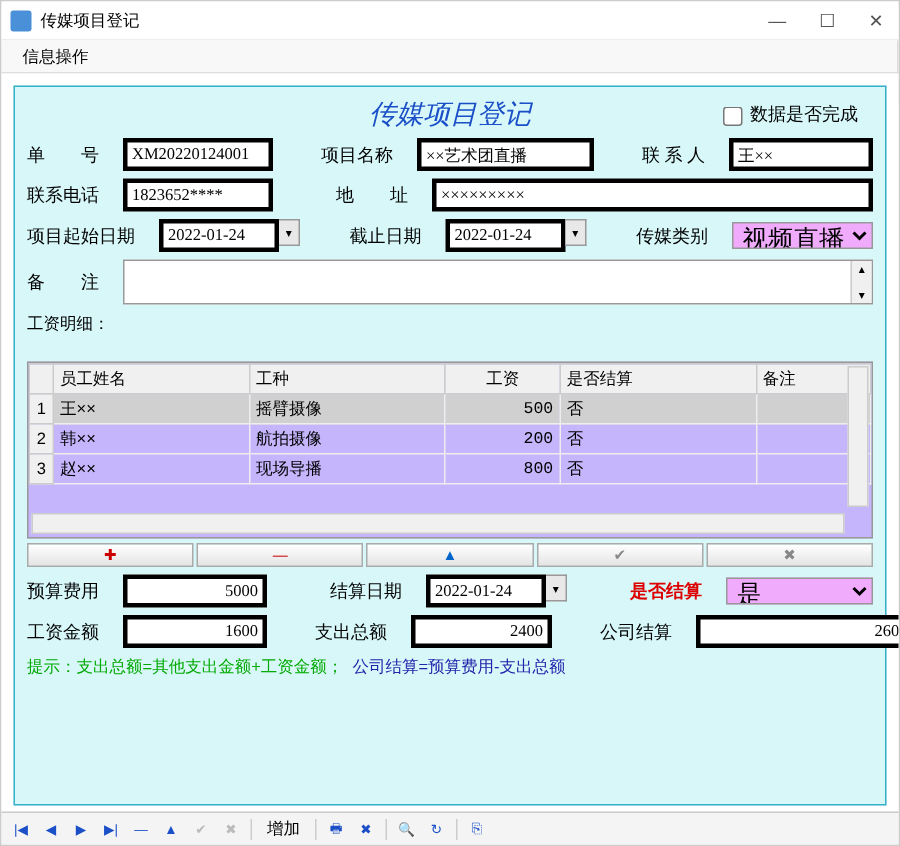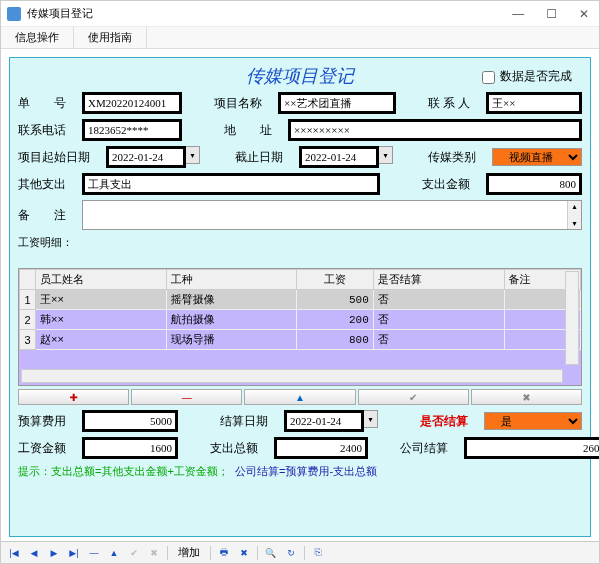--- a/index.html
+++ b/index.html
@@ -3,34 +3,34 @@
 <meta charset="utf-8">
 <style>
 * { box-sizing: border-box; margin: 0; padding: 0; font-family: "Microsoft YaHei", "SimSun", sans-serif; }
 body { background: #f0f0f0; width: 600px; height: 564px; overflow: hidden; font-size: 11px; }
 .window { background: #fff; border: 1px solid #ccc; width: 600px; height: 564px; display: flex; flex-direction: column; }
 .titlebar { height: 26px; background: #fff; border-bottom: 1px solid #eee; display: flex; align-items: center; padding: 0 6px; }
 .titlebar .icon { width: 14px; height: 14px; background: #4a90d9; margin-right: 6px; border-radius: 2px; }
 .titlebar .title { flex: 1; font-size: 11px; }
 .winbtns { display: flex; gap: 14px; font-size: 12px; color: #555; }
 .winbtn { cursor: pointer; padding: 0 4px; }
-.menubar { height: 22px; background: #f8f8f8; display: flex; border-bottom: 1px solid #ddd; }
+.menubar { height: 22px; background: #f8f8f8; display: flex; border-bottom: 1px solid #ddd; flex-direction: column; }
 .menubar .mitem { padding: 3px 14px; font-size: 11px; border-right: 1px solid #ddd; cursor: pointer; }
 .content { flex: 1; padding: 8px; background: #fff; overflow: hidden; }
 .panel { border: 1px solid #36b0c9; background: #d7f7f9; padding: 6px 8px 4px; height: 480px; position: relative; }
 .heading { text-align: center; font-size: 18px; color: #1a4fc7; font-style: italic; font-family: "KaiTi","STKaiti",serif; margin-bottom: 4px; }
 .complete-chk { position: absolute; right: 18px; top: 10px; font-size: 12px; font-family: "SimSun"; }
 .complete-chk input { vertical-align: middle; margin-right: 2px; }
 .row { display: flex; align-items: center; margin-bottom: 5px; gap: 16px; }
 .lbl { font-size: 12px; font-family: "SimSun"; white-space: nowrap; }
 .field { background: #fff; border: 3px solid #000000; height: 22px; padding: 1px 3px; font-size: 11px; font-family: "SimSun"; }
 .datefield { display: flex; }
 .datefield .field { width: 80px; }
 .datebtn { width: 14px; height: 18px; background: #e8e8e8; border: 1px solid #999; border-left: none; display: flex; align-items: center; justify-content: center; font-size: 8px; }
-.sel { background: #f97316; border: 1px solid #999; height: 18px; font-size: 11px; font-family: "SimSun"; padding: 0 12px; }
+.sel { background: #f0abfc; border: 1px solid #999; height: 18px; font-size: 17px; font-family: "SimSun"; padding: 0 2px; }
 .detail-label { font-size: 11px; margin: 4px 0 18px; }
 .grid-wrap { background: #c4b5fd; border: 1px solid #999; height: 118px; overflow: hidden; position: relative; }
 .grid { width: 100%; border-collapse: collapse; font-size: 11px; }
 .grid th { background: #f0f0f0; border: 1px solid #ccc; padding: 2px 4px; font-weight: normal; text-align: left; height: 16px; }
 .grid td { border: 1px solid #eee; padding: 2px 4px; height: 14px; }
 .grid td.rn { background: #f0f0f0; width: 16px; text-align: center; border: 1px solid #ccc; }
 .grid td.num { text-align: right; font-family: Liberation Mono, monospace; }
 .grid tr.sel-row td:not(.rn) { background: #d0d0d0; }
 .grid-nav { display: flex; margin-top: 3px; gap: 2px; }
 .grid-nav .gbtn { flex: 1; height: 16px; background: linear-gradient(#fff,#e4e4e4); border: 1px solid #aaa; display: flex; align-items: center; justify-content: center; font-size: 10px; cursor: pointer; }
@@ -109,27 +109,20 @@
           <input class="field" value="2022-01-24" style="">
           <div class="datebtn">▾</div>
         </div>
         <span style="width:8px"></span>
         <span class="lbl">传媒类别</span>
         <select class="sel" style="flex:1">
           <option>视频直播</option>
         </select>
       </div>
 
-      <div class="row">
-        <span class="lbl">其他支出</span>
-        <input class="field" style="flex: 1 1 0%;" value="工具支出">
-        <span style="width:10px"></span>
-        <span class="lbl">支出金额</span>
-        <input class="field num-field" style="width: 96px;" value="800">
-      </div>
 
       <div class="row">
         <span class="lbl">备  注</span>
         <div class="memo">
           <div class="sb">
               <span>▴</span>
               <span>▾</span>
             </div>
         </div>
       </div>

